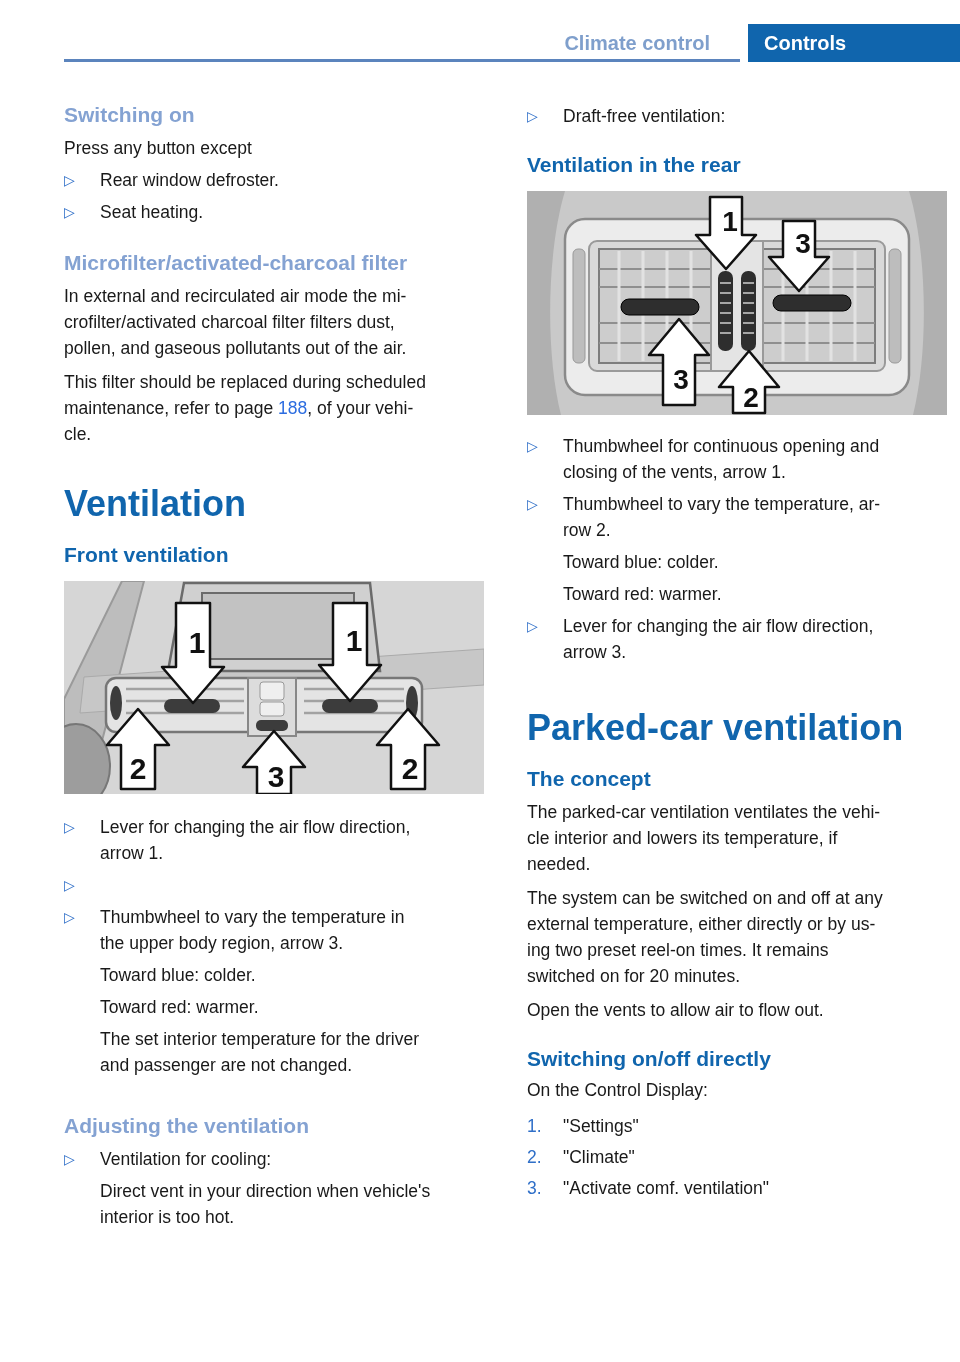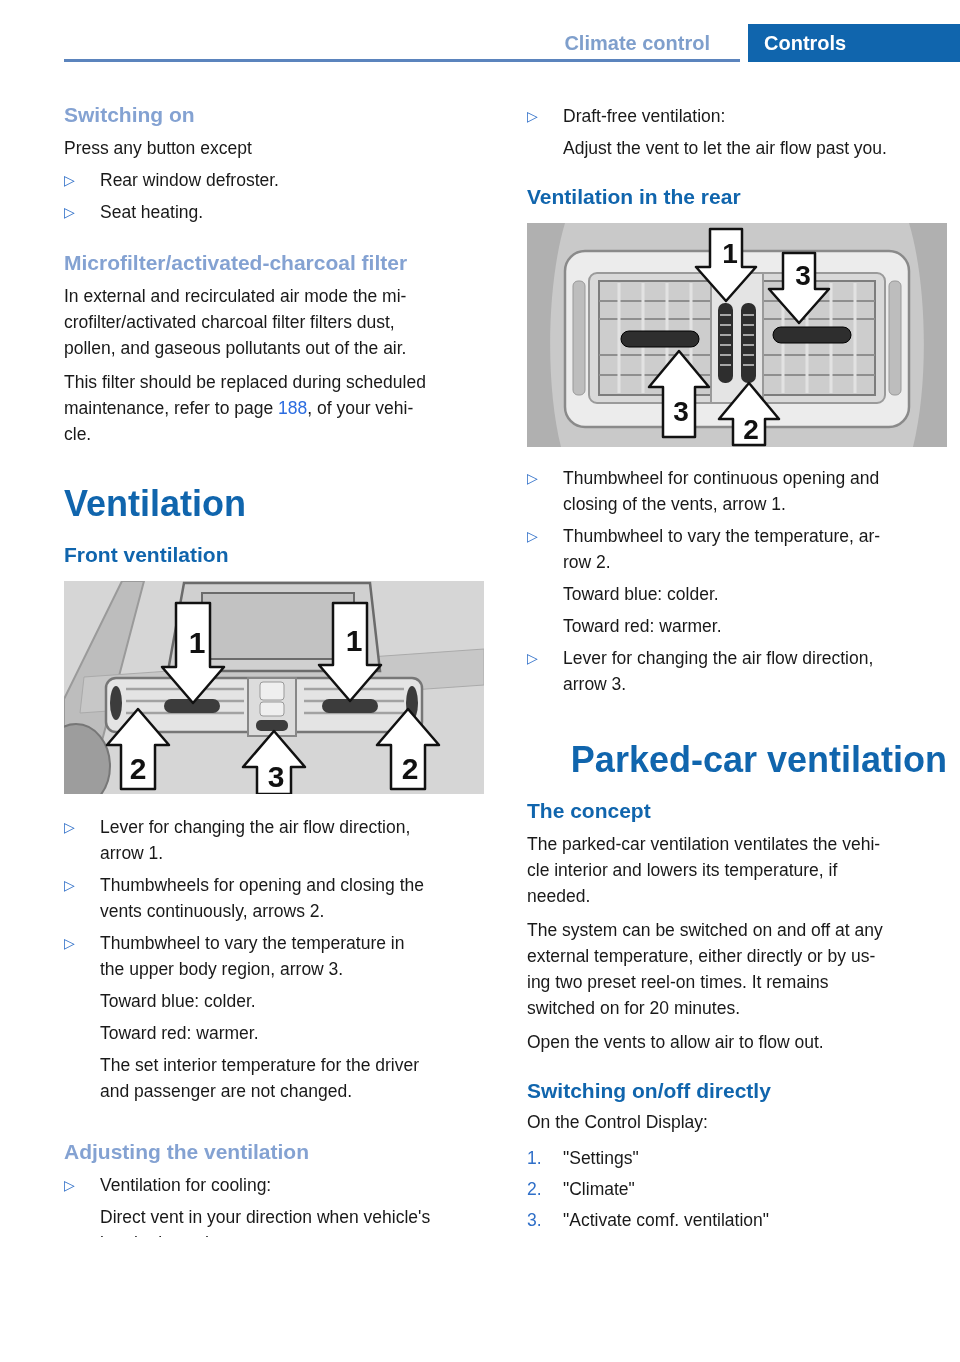--- a/index.html
+++ b/index.html
@@ -42,21 +42,21 @@
   .h-mid{
     color:#1065ad;font-weight:700;font-size:21px;line-height:24px;
     margin:22px 0 0 0;
   }
   .para{
     font-size:17.5px;line-height:26px;margin:8px 0 0 0;
     white-space:pre-line;
   }
   .mt26{margin-top:26px;}
   .mt36{margin-top:36px;}
-  .mt46{margin-top:46px;text-align:right;}
+  .mt46{margin-top:46px;}
   .link{color:#2b6ce0;}
   .blist{list-style:none;margin:6px 0 0 0;padding:0;}
   .blist li{
     display:flex;margin:0 0 6px 0;
   }
   .bullet-marker{
     flex:0 0 36px;color:#2f6fc8;font-size:14px;line-height:26px;
   }
   .bullet-text,.note{
     font-size:17.5px;line-height:26px;white-space:pre-line;
@@ -168,22 +168,20 @@
       </div>
 
       <ul class="blist" style="margin-top:20px;">
         <li>
           <span class="bullet-marker">▷</span>
           <span class="bullet-text">Lever for changing the air flow direction,
 arrow 1.</span>
         </li>
         <li>
           <span class="bullet-marker">▷</span>
-          <span class="bullet-text">Thumbwheels for opening and closing the
-vents continuously, arrows 2.</span>
         </li>
         <li>
           <span class="bullet-marker">▷</span>
           <span class="bullet-text">Thumbwheel to vary the temperature in
 the upper body region, arrow 3.</span>
         </li>
       </ul>
       <p class="note">Toward blue: colder.</p>
       <p class="note">Toward red: warmer.</p>
       <p class="note">The set interior temperature for the driver
@@ -202,21 +200,20 @@
     </div>
 
     <div class="col">
 
       <ul class="blist" style="margin-top:0;">
         <li>
           <span class="bullet-marker">▷</span>
           <span class="bullet-text">Draft-free ventilation:</span>
         </li>
       </ul>
-      <p class="note">Adjust the vent to let the air flow past you.</p>
 
       <h2 class="h-mid" style="margin-top:24px;">Ventilation in the rear</h2>
 
       <div class="figure">
         <svg width="420" height="224" viewBox="0 0 420 224">
           <rect x="0" y="0" width="420" height="224" fill="#c9c9c9"></rect>
           <path d="M0,0 L38,0 C20,60 18,160 34,224 L0,224 Z" fill="#b0b0b0"></path>
           <path d="M420,0 L382,0 C400,60 402,160 386,224 L420,224 Z" fill="#b0b0b0"></path>
           <rect x="38" y="28" width="344" height="176" rx="20" fill="#ececec" stroke="#8a8a8a" stroke-width="2.5"></rect>
           <rect x="62" y="50" width="296" height="130" rx="8" fill="#d9d9d9" stroke="#9a9a9a" stroke-width="2"></rect>

